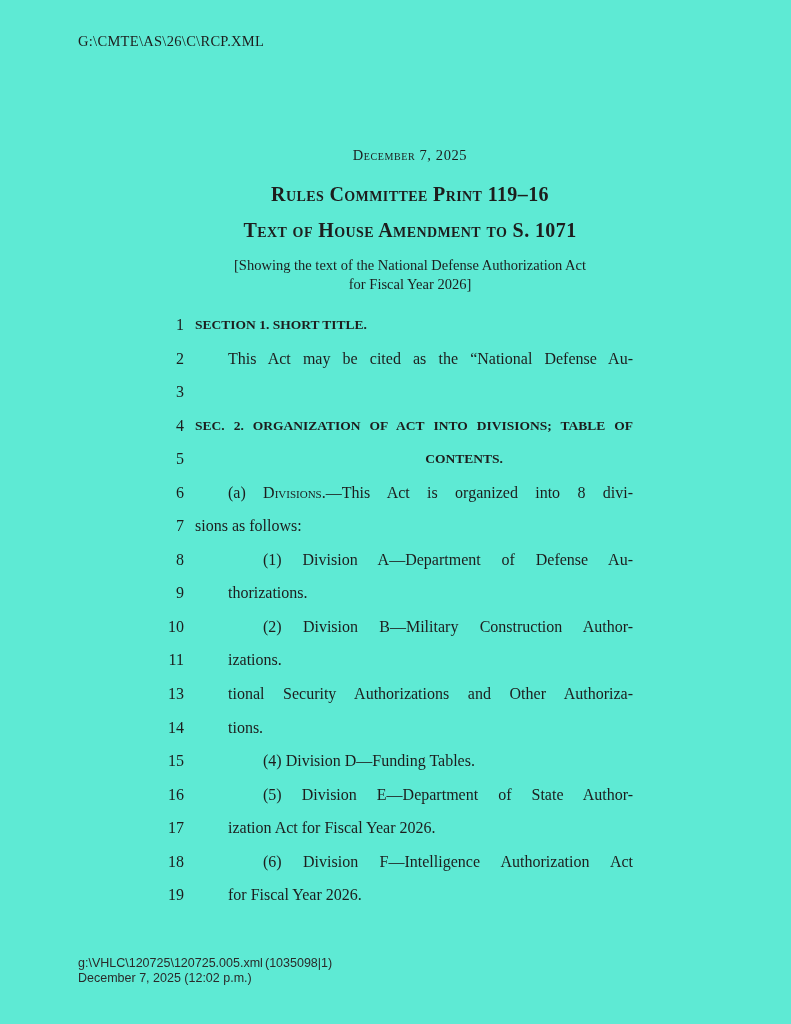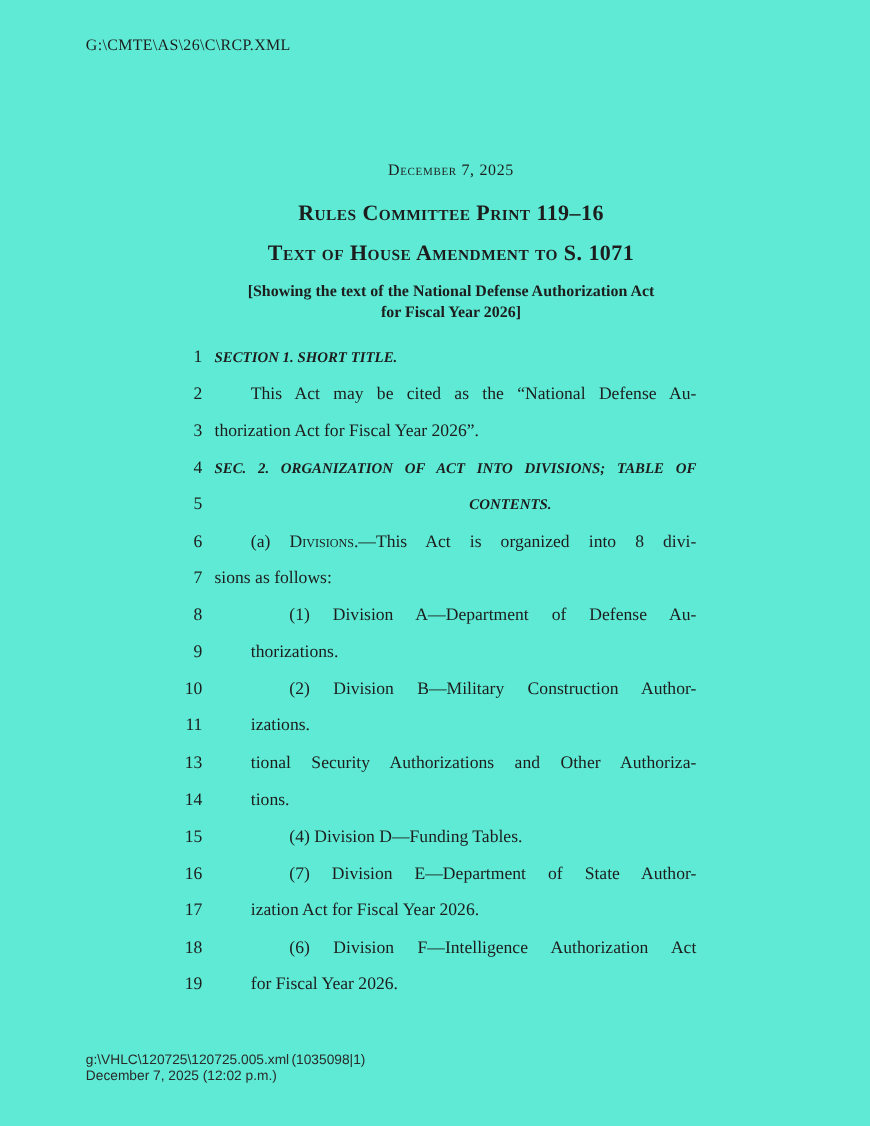--- a/index.html
+++ b/index.html
@@ -49,21 +49,21 @@
     width: 100%;
     font-weight: 700;
     font-variant: small-caps;
     font-size: 20px;
     letter-spacing: 0.4px;
   }
   .bracket {
     position: absolute;
     top: 256px;
     width: 100%;
-    font-weight: 700;
+    font-weight: 400;
     font-size: 14.5px;
     line-height: 18.5px;
   }
   .body-block {
     position: absolute;
     top: 308px;
     left: 0;
     width: 791px;
   }
   .line {
@@ -86,21 +86,20 @@
     width: 438px;
     box-sizing: border-box;
     white-space: normal;
   }
   .txt.ind1 { padding-left: 33px; }
   .txt.ind2 { padding-left: 68px; }
   .txt.ind3 { padding-left: 100px; text-align: center; }
   .txt.heading {
     font-weight: 700;
     font-size: 13.5px;
-    font-style: italic;
   }
   .txt.justify {
     text-align: justify;
     text-align-last: justify;
   }
   .sc { font-variant: small-caps; }
   .footer-block {
     position: absolute;
     left: 78px;
     top: 956px;
@@ -142,21 +141,20 @@
       <span class="txt heading"><span>SECTION 1. SHORT TITLE.</span></span>
     </div>
 
     <div class="line">
       <span class="num">2</span>
       <span class="txt ind1 justify"><span>This Act may be cited as the “National Defense Au-</span></span>
     </div>
 
     <div class="line">
       <span class="num">3</span>
-      <span class="txt"><span>thorization Act for Fiscal Year 2026”.</span></span>
     </div>
 
     <div class="line">
       <span class="num">4</span>
       <span class="txt heading justify"><span>SEC. 2. ORGANIZATION OF ACT INTO DIVISIONS; TABLE OF</span></span>
     </div>
 
     <div class="line">
       <span class="num">5</span>
       <span class="txt ind3 heading"><span>CONTENTS.</span></span>
@@ -203,21 +201,21 @@
       <span class="txt ind1"><span>tions.</span></span>
     </div>
 
     <div class="line">
       <span class="num">15</span>
       <span class="txt ind2"><span>(4) Division D—Funding Tables.</span></span>
     </div>
 
     <div class="line">
       <span class="num">16</span>
-      <span class="txt ind2 justify"><span>(7) Division E—Department of State Author-</span></span>
+      <span class="txt ind2 justify"><span>(5) Division E—Department of State Author-</span></span>
     </div>
 
     <div class="line">
       <span class="num">17</span>
       <span class="txt ind1"><span>ization Act for Fiscal Year 2026.</span></span>
     </div>
 
     <div class="line">
       <span class="num">18</span>
       <span class="txt ind2 justify"><span>(6) Division F—Intelligence Authorization Act</span></span>

